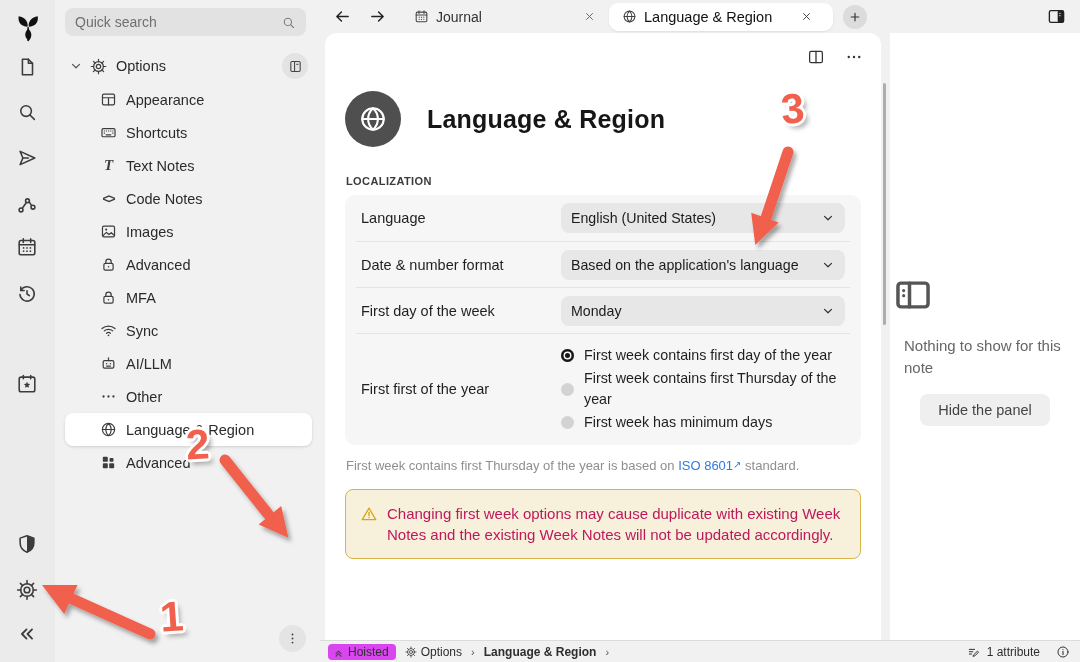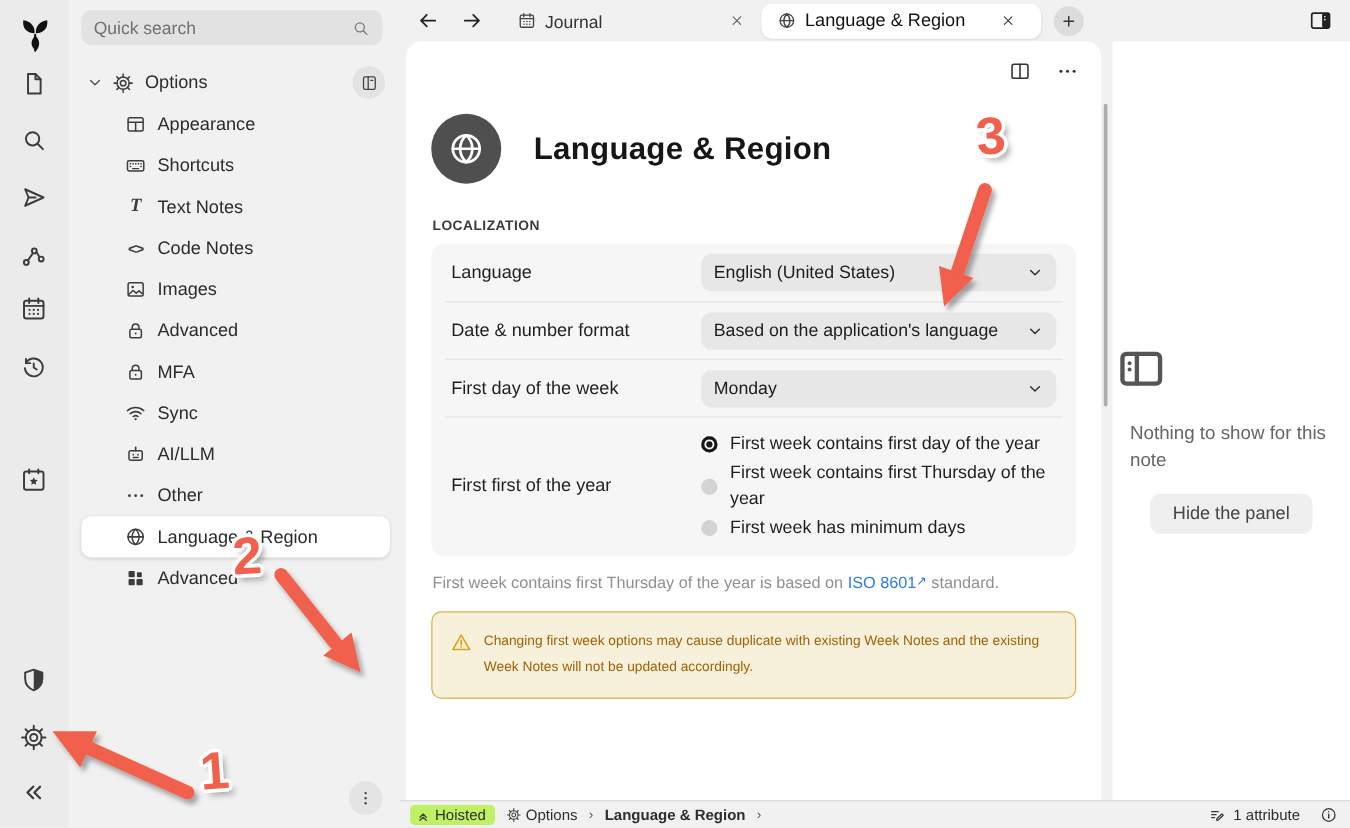--- a/index.html
+++ b/index.html
@@ -82,33 +82,33 @@
   .radio-col { width:284px; }
   .radio-opt { display:flex; align-items:center; margin:2px 0; cursor:pointer; }
   .radio { width:13px; height:13px; border-radius:50%; background:#d3d3d3; margin-right:10px; flex:0 0 auto; }
   .radio-opt.checked .radio { background:#161616; box-shadow:inset 0 0 0 2.5px #161616, inset 0 0 0 4px #f6f6f6; }
   .radio-label { font-size:14.3px; color:#1f1f1f; line-height:21px; }
   .note-line { margin:13px 21px 0; font-size:13px; color:#8f8f8f; }
   .note-line a { color:#2f7ae5; text-decoration:none; cursor:pointer; }
   .ext-mark { font-size:10px; color:#2f7ae5; vertical-align:2px; }
   .warning-box { margin:16px 20px 0; border:1px solid #d9b44a; background:#f7f0da; border-radius:8px; padding:13px 14px; display:flex; gap:9px; }
   .warning-box .icon { width:18px; height:18px; color:#d9a514; margin-top:2px; }
-  .warning-text { font-size:11px; color:#a16207; line-height:21px; }
+  .warning-text { font-size:15px; color:#be185d; line-height:21px; }
   .restart-btn { display:block; margin:21px auto 0; background:#e3e3e3; border:none; border-radius:8px; padding:10px 24px; font-size:14.5px; color:#555; font-family:inherit; cursor:pointer; }
 
   
   .scroll-thumb { position:absolute; left:563px; top:83px; width:3px; height:242px; background:#adadad; border-radius:2px; cursor:pointer; }
   .right-panel { position:absolute; left:570px; right:0; top:33px; bottom:22px; background:#fff; padding-top:243px; }
   .rp-icon { width:46px; height:38px; color:#555; margin:0 auto; }
   .rp-text { margin:17px 14px 0; font-size:15px; color:#666; line-height:22px; max-width:172px; }
   .rp-btn { display:block; margin:15px auto 0; background:#efefef; border:none; border-radius:8px; padding:8px 18px; font-size:14.5px; color:#444; font-family:inherit; cursor:pointer; }
 
   
   .statusbar { position:absolute; left:0; right:0; bottom:0; height:22px; background:#f1f1f1; border-top:1px solid #dcdcdc; display:flex; align-items:center; padding:0 10px 0 8px; font-size:12px; color:#2e2e2e; }
-  .hoisted-badge { display:flex; align-items:flex-end; gap:4px; background:#bef264; border-radius:4px; padding:1px 7px 1px 5px; cursor:pointer; }
+  .hoisted-badge { display:flex; align-items:flex-end; gap:4px; background:#d946ef; border-radius:4px; padding:1px 7px 1px 5px; cursor:pointer; }
   .hoisted-badge .icon { width:11px; height:11px; color:#444; }
   .bc-item { display:flex; align-items:center; gap:4px; margin-left:9px; cursor:pointer; }
   .bc-item .icon { width:12px; height:12px; color:#444; }
   .bc-sep { margin-left:9px; color:#555; font-size:11px; }
   .bc-current { font-weight:700; }
   .sb-right { margin-left:auto; display:flex; align-items:center; gap:6px; }
   .sb-right .icon { width:14px; height:14px; color:#333; cursor:pointer; }
   .sb-attr { cursor:pointer; }
   .sb-info { margin-left:10px; }
 

